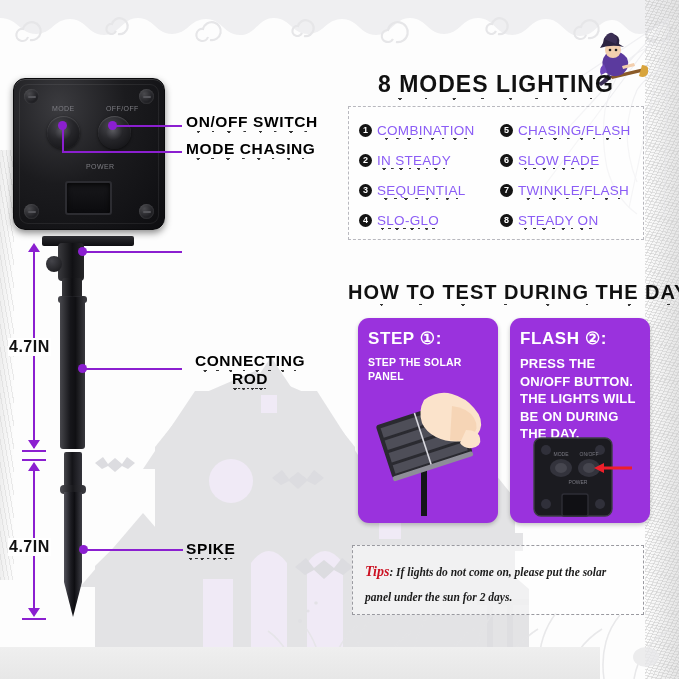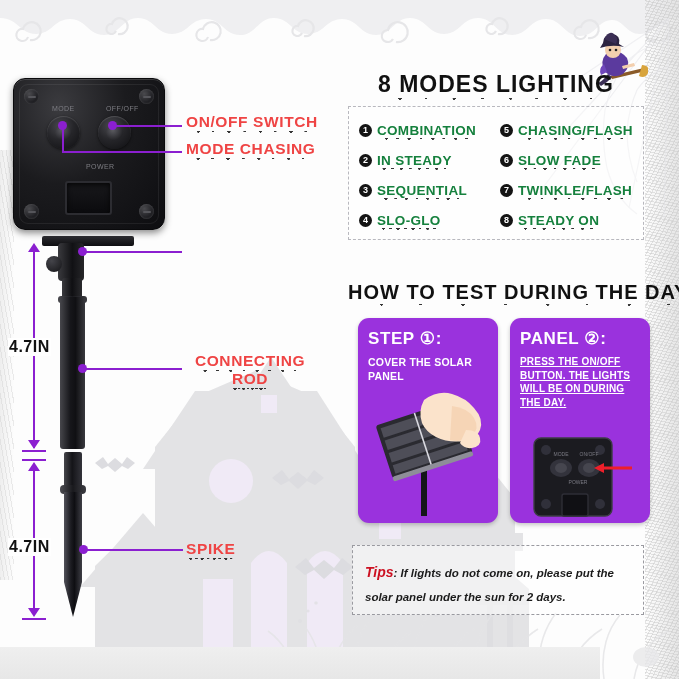--- a/index.html
+++ b/index.html
@@ -130,21 +130,21 @@
     position:absolute; left:64px; top:492px; width:18px; height:125px;
     background:linear-gradient(90deg,#52525a 0%,#1c1c21 38%,#0e0e12 58%,#3e3e45 100%);
     clip-path: polygon(0 0, 100% 0, 100% 72%, 50% 100%, 0 72%);
   }
 
   
   .callout-line { position:absolute; background:#8b1fd0; height:2px; }
   .callout-dot {
     position:absolute; width:9px; height:9px; border-radius:50%; background:#8b1fd0;
   }
-  .lbl { position:absolute; font-size:15.5px; font-weight:bold; color:#ef4444; letter-spacing:.6px; }
+  .lbl { position:absolute; font-size:15.5px; font-weight:bold; color:#000000; letter-spacing:.6px; }
 
   
   .drip { position:relative; display:inline-block; }
   .drip::after{
     content:""; position:absolute; left:4%; right:4%; top:100%; height:7px;
     background:
       radial-gradient(circle at 6% 0, #141414 0 1.6px, transparent 1.8px),
       radial-gradient(circle at 18% 0, #141414 0 1.3px, transparent 1.5px),
       radial-gradient(circle at 31% 0, #141414 0 1.7px, transparent 1.9px),
       radial-gradient(circle at 44% 0, #141414 0 1.2px, transparent 1.4px),
@@ -180,47 +180,47 @@
     position:absolute; inset:8px 6px 6px 10px;
     display:grid; grid-template-columns:1fr 1fr; grid-auto-rows:30px;
     column-gap:4px;
   }
   .mode-item { display:flex; align-items:center; gap:5px; }
   .mode-num {
     width:13px; height:13px; border-radius:50%; background:#141414; color:#fff;
     font-size:9px; font-weight:bold; display:flex; align-items:center; justify-content:center;
     flex:0 0 auto; line-height:1;
   }
-  .mode-txt { font-size:13.5px; font-weight:bold; color:#15803d; letter-spacing:.3px; white-space:nowrap; }
+  .mode-txt { font-size:13.5px; font-weight:normal; color:#8b5cf6; letter-spacing:.3px; white-space:nowrap; }
 
   .step-card {
     position:absolute; top:318px; width:140px; height:205px;
     background:#9a32dd; border-radius:11px;
     box-shadow:0 2px 4px rgba(0,0,0,.22);
     overflow:hidden;
   }
   .step-card.s1 { left:358px; }
   .step-card.s2 { left:510px; }
   .step-title {
     position:absolute; left:10px; top:10px; color:#fff;
     font-size:17px; font-weight:bold; letter-spacing:.6px;
   }
   .step-body {
     position:absolute; left:10px; top:37px; right:8px; color:#fff;
     font-size:10.5px; font-weight:bold; line-height:1.35; letter-spacing:.2px;
   }
-  .step-body.wide { font-size:10px;text-decoration:underline; }
+  .step-body.wide { font-size:13px; }
 
   .tips-box {
     position:absolute; left:352px; top:545px; width:292px; height:70px;
     border:1.6px dashed #9a9aa0; background:rgba(255,255,255,.5);
   }
   .tips-text {
     position:absolute; left:12px; top:12px; right:22px;
-    font-size:11.5px; font-style:italic; font-weight:bold; color:#1b1b1b; line-height:2;
+    font-size:11.5px; font-style:italic; font-weight:bold; color:#1b1b1b; line-height:2;font-family:Liberation Serif, serif;
   }
   .tips-key { color:#cc1122; font-weight:bold; font-style:italic; font-size:14px; }
 
   
   .solar-ill { position:absolute; left:8px; top:72px; width:124px; height:126px; }
   .panel-ill { position:absolute; left:10px; top:118px; width:118px; height:82px; }
 </style>
 </head>
 <body>
 
@@ -452,21 +452,21 @@
       </div>
     </div>
   </div>
 
   <h2 class="h-title" style="left:348px;top:281px;font-size:20px">
     <span class="drip">HOW TO TEST DURING THE DAY?</span>
   </h2>
 
   <div class="step-card s1">
     <span class="step-title">STEP ①:</span>
-    <span class="step-body">COVER THE SOLAR PANEL</span>
+    <span class="step-body">STEP THE SOLAR PANEL</span>
     <svg class="solar-ill" viewBox="0 0 124 126">
       <rect x="55" y="72" width="6" height="54" fill="#15151a"></rect>
       <g transform="rotate(-18 62 48)">
         <rect x="16" y="20" width="84" height="56" rx="3" fill="#2a2a30"></rect>
         <g fill="#4e4e58">
           <rect x="20" y="24" width="76" height="10"></rect>
           <rect x="20" y="37" width="76" height="10"></rect>
           <rect x="20" y="50" width="76" height="10"></rect>
           <rect x="20" y="63" width="76" height="9"></rect>
         </g>
@@ -474,21 +474,21 @@
         <rect x="16" y="74" width="84" height="5" rx="2" fill="#8e8e98"></rect>
       </g>
       <path d="M58,10 q14,-10 28,-6 q14,4 22,14 q10,11 6,22 q-4,10 -16,11 q-16,2 -28,-4
                q-10,-5 -14,-14 q-4,-12 2,-23 Z" fill="#fbe3cb"></path>
       <path d="M86,16 q16,2 22,12 q6,10 -2,18 q-8,7 -22,4" fill="#f6d5b6"></path>
       <path d="M100,40 q12,0 14,8 q2,8 -8,10 q-8,1 -12,-5" fill="#fbe3cb"></path>
     </svg>
   </div>
 
   <div class="step-card s2">
-    <span class="step-title">PANEL ②:</span>
+    <span class="step-title">FLASH ②:</span>
     <span class="step-body wide">PRESS THE ON/OFF BUTTON. THE LIGHTS WILL BE ON DURING THE DAY.</span>
     <svg class="panel-ill" viewBox="0 0 118 82">
       <rect x="14" y="2" width="78" height="78" rx="7" fill="#1b1b20" stroke="#3c3c44" stroke-width="1.4"></rect>
       <g fill="#30303a">
         <circle cx="26" cy="14" r="5"></circle>
           <circle cx="80" cy="14" r="5"></circle>
         <circle cx="26" cy="68" r="5"></circle>
           <circle cx="80" cy="68" r="5"></circle>
       </g>
       <ellipse cx="41" cy="32" rx="11" ry="9" fill="#33333c"></ellipse>

